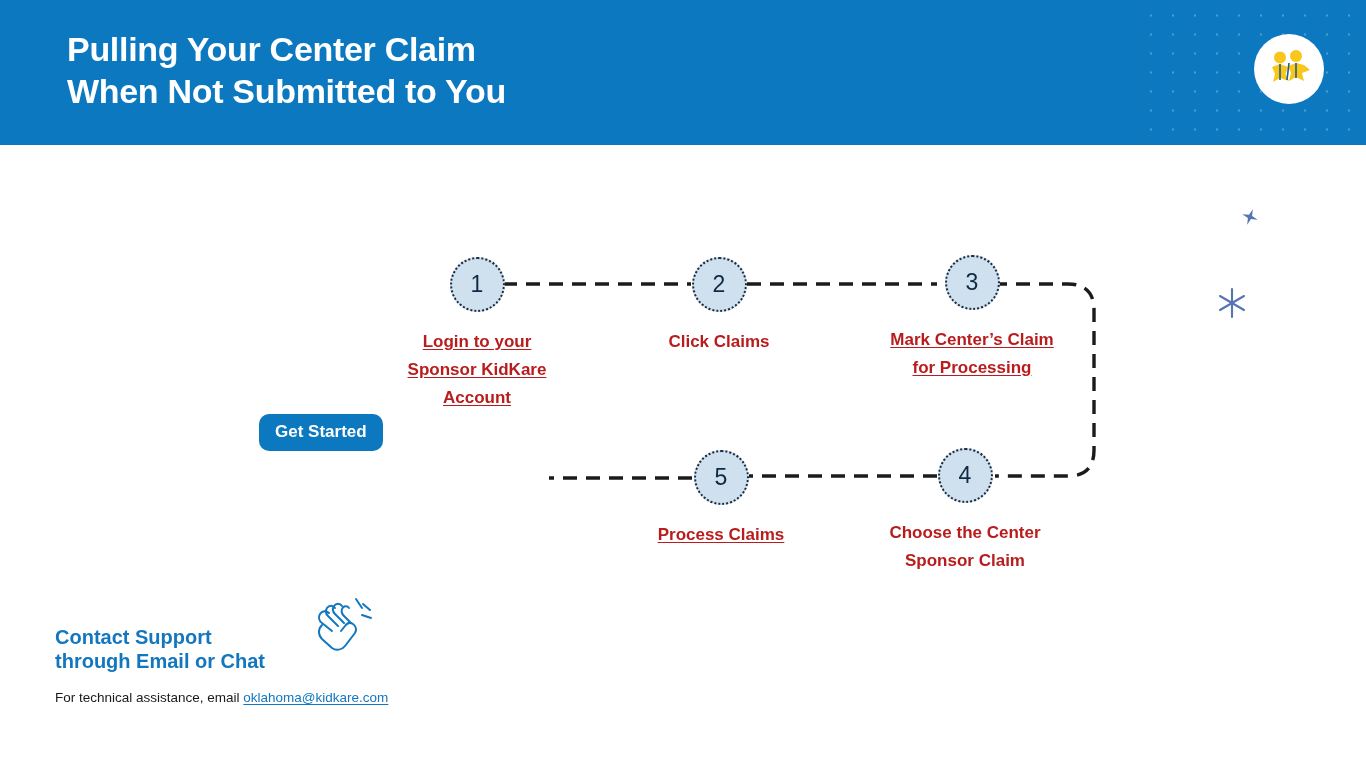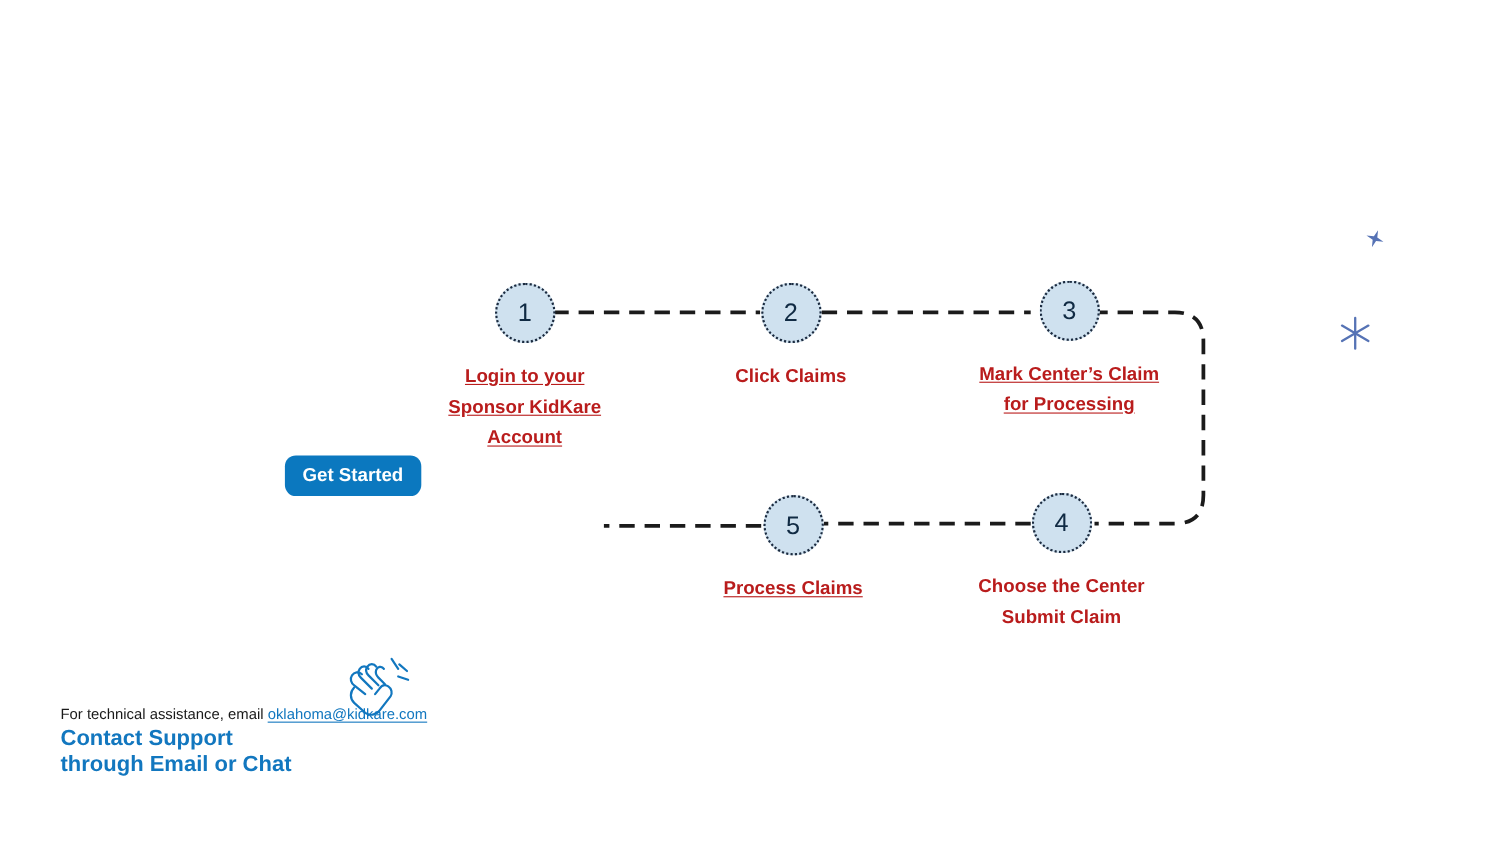--- a/index.html
+++ b/index.html
@@ -181,20 +181,40 @@
     text-decoration: underline;
     text-underline-offset: 2px;
     cursor: pointer;
   }
 </style>
 </head>
 <body>
 
 <div id="page">
 
+  <div id="header">
+    <div id="header-dots"></div>
+    <div id="header-title">Pulling Your Center Claim
+When Not Submitted to You</div>
+
+    <div id="logo-badge">
+      <svg width="44" height="40" viewBox="0 0 44 40">
+
+        <circle cx="13" cy="8.5" r="6" fill="#f9c61b"></circle>
+        <path d="M5 18 L13 15 L21 18 L18.5 25 L22 32 L13 29 L6 33 L8 25 Z" fill="#f9c61b"></path>
+
+        <circle cx="29" cy="7" r="6" fill="#f9c61b"></circle>
+        <path d="M21 17 L29 14 L37 16 L43 21 L35 24 L37 32 L29 28 L22 32 L24 24 Z" fill="#f9c61b"></path>
+
+        <path d="M13 15 L13 31" stroke="#1f5f8b" stroke-width="1.6" fill="none"></path>
+        <path d="M22 14 L20 31" stroke="#1f5f8b" stroke-width="1.6" fill="none"></path>
+        <path d="M29 14 L29 29" stroke="#1f5f8b" stroke-width="1.6" fill="none"></path>
+      </svg>
+    </div>
+  </div>
 
   <svg class="sparkle" style="left:1238px; top:205px;" width="24" height="24" viewBox="0 0 24 24">
     <path d="M12 2 L14 10 L22 12 L14 14 L12 22 L10 14 L2 12 L10 10 Z" fill="#5673b5" transform="rotate(20 12 12) scale(0.82) translate(2.6 2.6)"></path>
   </svg>
 
   <svg class="sparkle" style="left:1215px; top:286px;" width="34" height="34" viewBox="0 0 34 34">
     <g stroke="#5673b5" stroke-width="2.1" stroke-linecap="round">
       <line x1="17" y1="3" x2="17" y2="31"></line>
       <line x1="5" y1="10" x2="29" y2="24"></line>
       <line x1="5" y1="24" x2="29" y2="10"></line>
@@ -244,32 +264,32 @@
     <div class="step" id="step-3">
       <div class="step-circle">3</div>
       <div class="step-label link">Mark Center’s
 Claim for
 Processing</div>
     </div>
 
     <div class="step" id="step-4">
       <div class="step-circle">4</div>
       <div class="step-label">Choose the Center
-Submit Claim</div>
+Sponsor Claim</div>
     </div>
 
     <div class="step" id="step-5">
       <div class="step-circle">5</div>
       <div class="step-label link">Process
 Claims</div>
     </div>
 
   </div>
 
   <div id="footer">
+    <div id="footer-heading">Contact Support
+through Email or Chat</div>
     <div id="footer-note">
       <span>For technical assistance, email </span><span id="footer-email">oklahoma@kidkare.com </span>
     </div>
-    <div id="footer-heading">Contact Support
-through Email or Chat</div>
   </div>
 
 </div>
 
 </body></html>

